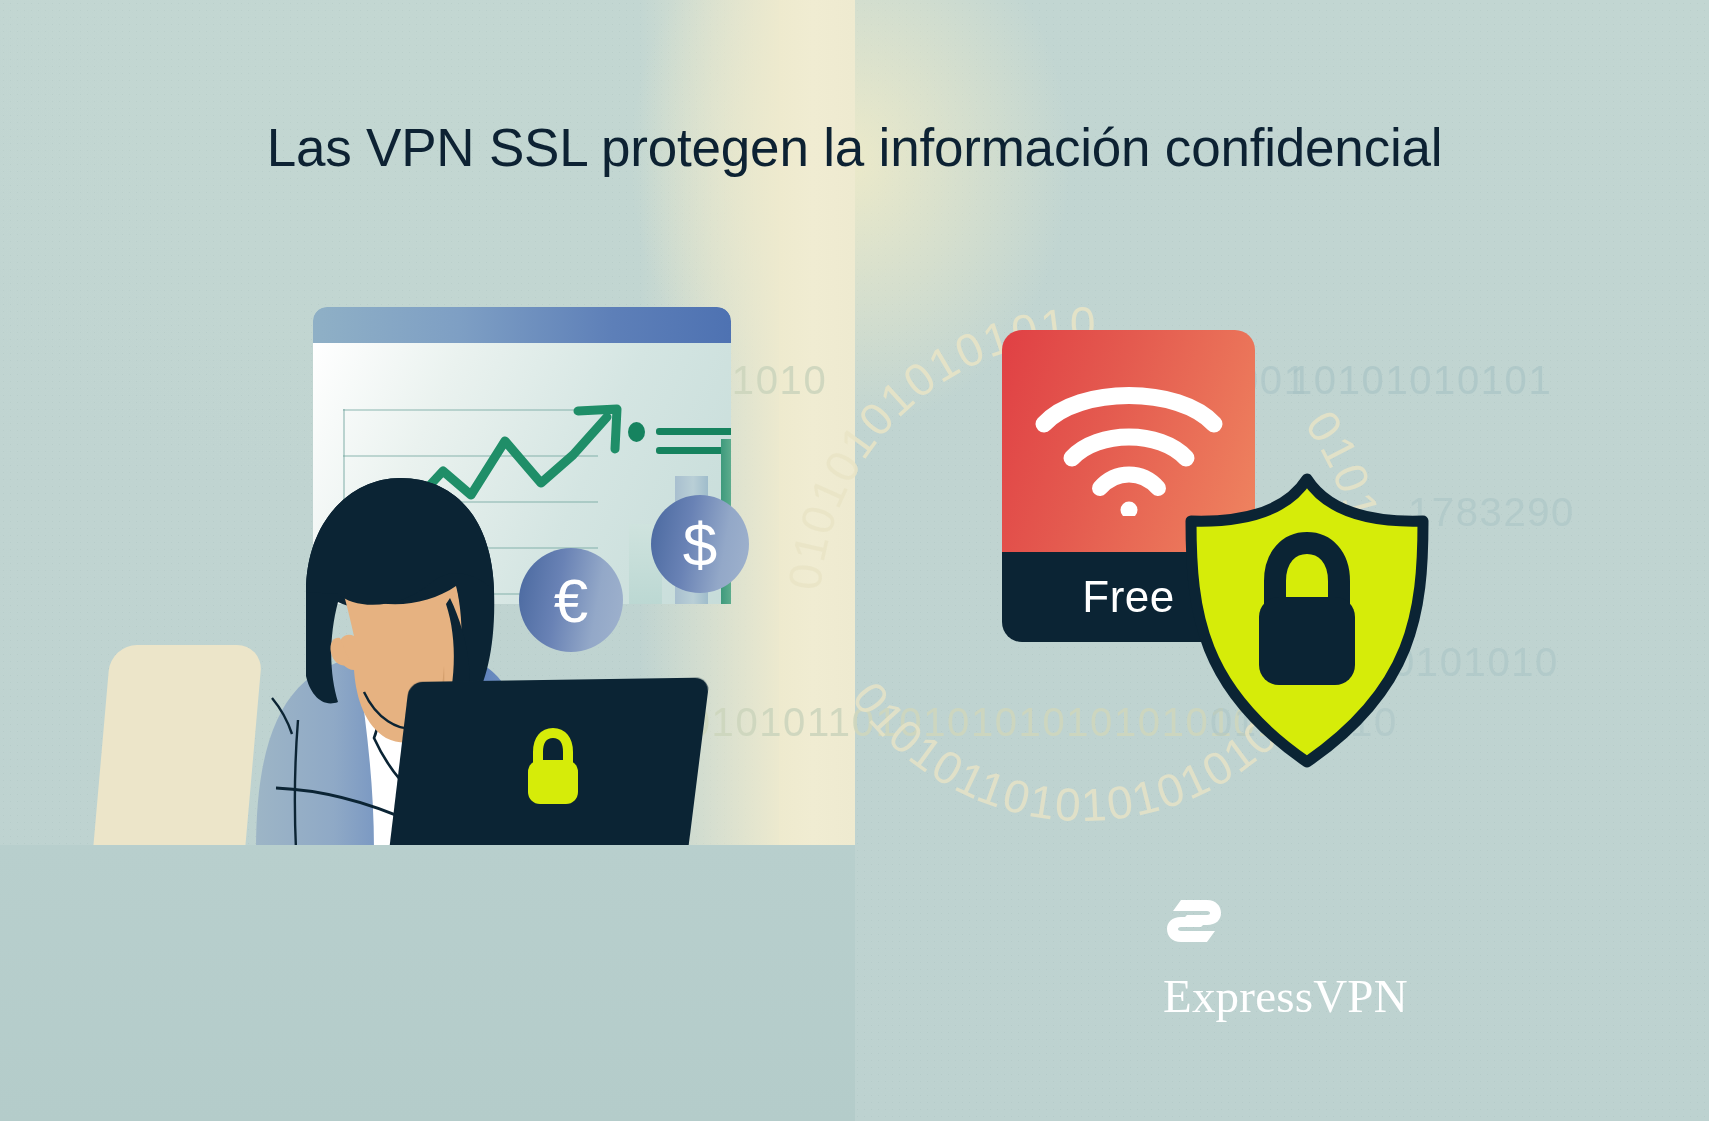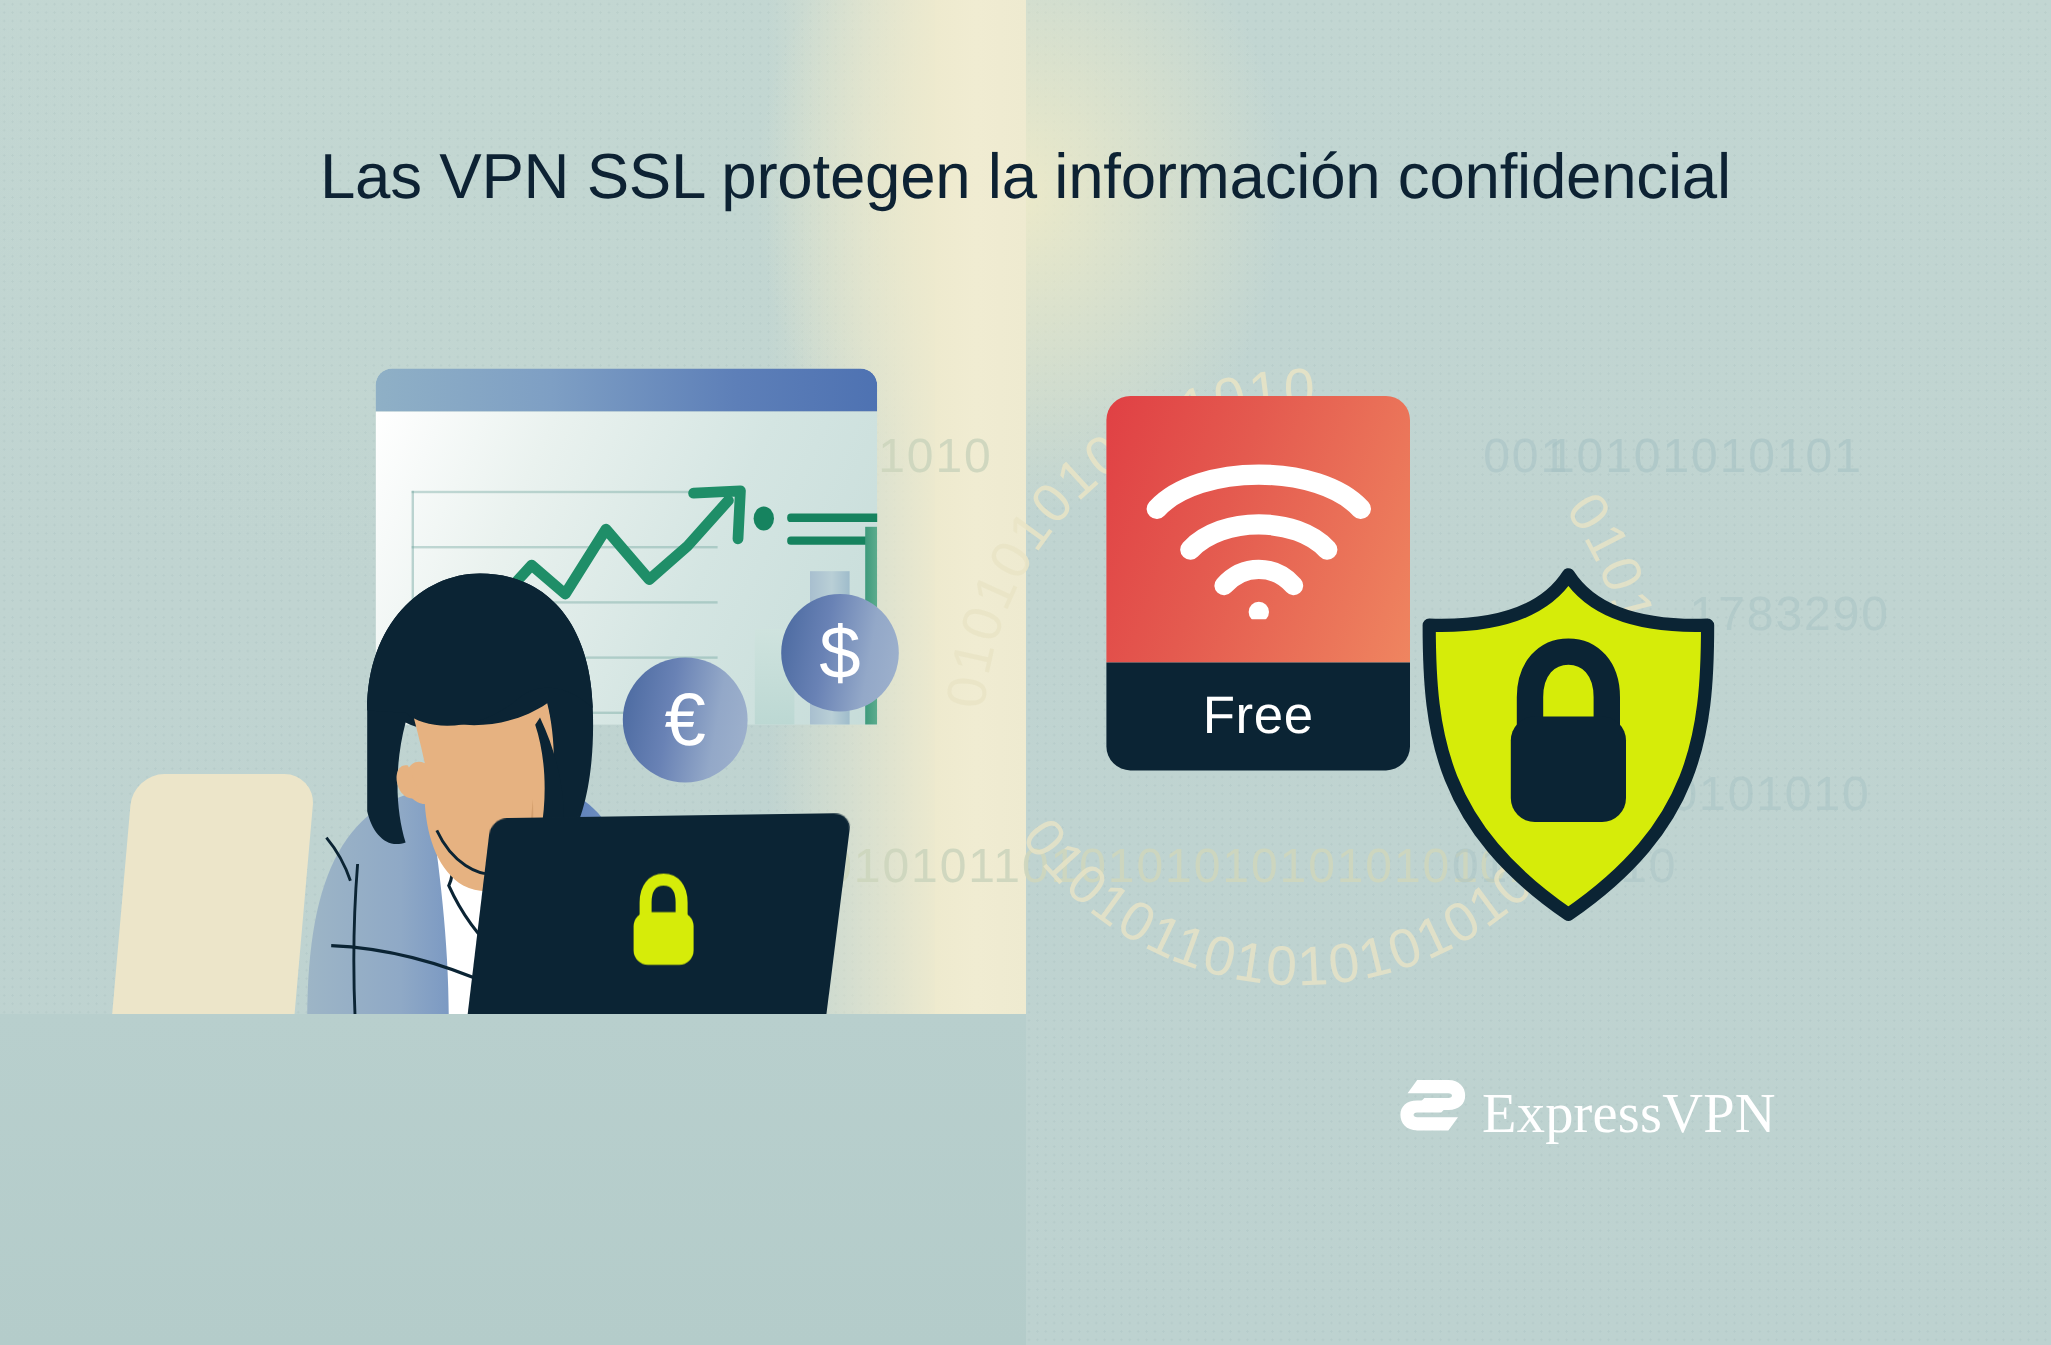--- a/index.html
+++ b/index.html
@@ -155,42 +155,42 @@
   }
   .laptop-lock { position:absolute; left:125px; top:48px; width:66px; height:80px; }
 
   
   .desk {
     position:absolute; left:0; top:845px; width:855px; height:276px;
     background:linear-gradient(180deg,#b8cfcd 0%, #b4ccca 100%);
   }
 
   
-  .wifi-card { position:absolute; left:922px; top:330px; width:253px; height:264px; }
+  .wifi-card { position:absolute; left:1002px; top:330px; width:253px; height:264px; }
   .wifi-top {
     position:absolute; left:0; top:0; width:253px; height:222px;
     background:linear-gradient(110deg,#e04044 0%, #e45a4f 40%, #ef8560 100%);
     border-radius:20px 20px 0 0;
   }
   .wifi-bot {
     position:absolute; left:0; top:222px; width:253px; height:90px;
     background:#0b2434;
     border-radius:0 0 20px 20px;
     display:flex; align-items:center; justify-content:center;
   }
   .wifi-label { color:#ffffff; font-size:44px; font-weight:400; letter-spacing:.5px; }
   .wifi-glyph { position:absolute; left:32px; top:46px; width:190px; height:140px; }
 
   .shield { position:absolute; left:1185px; top:473px; width:245px; height:295px; }
   .shield svg { display:block; }
 
   
   .logo {
     position:absolute; left:1163px; top:890px;
-    display:flex; align-items:flex-end; gap:10px;
+    display:flex; align-items:flex-start; gap:21px;flex-direction:column;
   }
   .logo-mark { width:62px; height:62px; }
   .logo-text {
     color:#ffffff;
     font-family:"Liberation Serif", serif;
     font-size:47px;
     letter-spacing:.2px;
     line-height:1;
   }
 </style>

